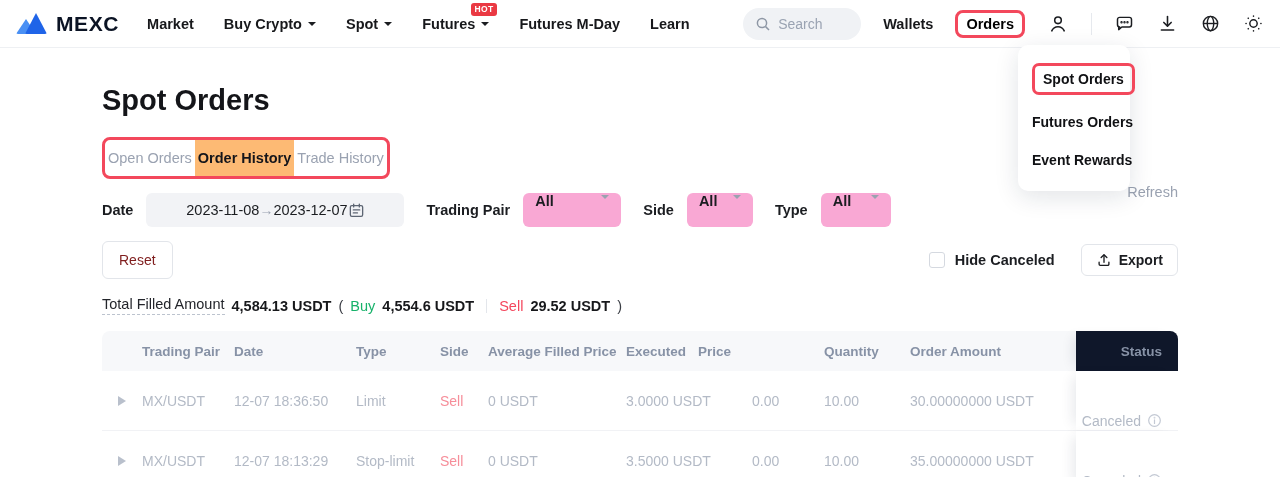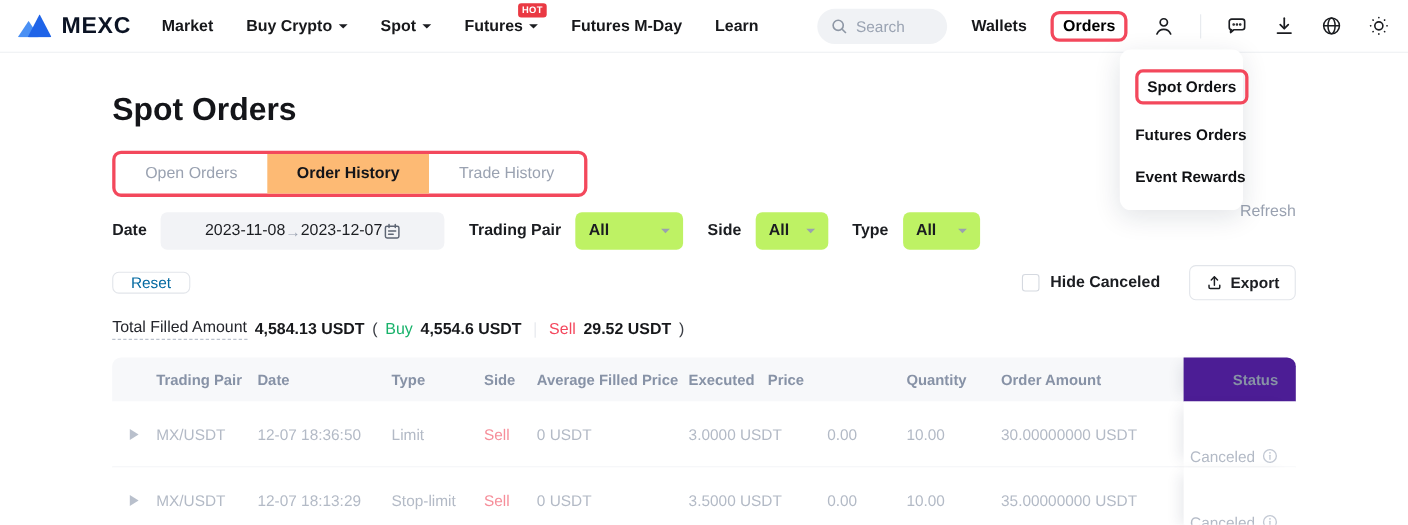--- a/index.html
+++ b/index.html
@@ -43,41 +43,41 @@
     white-space:nowrap; cursor:pointer; }
   .menu-item.first { padding:6px 14px 8px; }
   .annot-sm { display:inline-block; border:3px solid #f3485c; border-radius:7px; padding:5px 8px;}
 
   
   .main { margin-left:102px; width:1076px; position:relative; }
   .page-title { margin-top:36px; font-size:29px; font-weight:700; color:#141519; }
 
   .tabs-annot { display:inline-flex; border:3px solid #f3485c; border-radius:8px; margin-top:20px;}
   .tabs { display:flex; align-items:stretch; height:36px; }
-  .tab { display:flex; align-items:center; padding:0 27px; font-size:14.5px; color:#9aa2b1;
+  .tab { display:flex; align-items:center; padding:0 3px; font-size:14.5px; color:#9aa2b1;
     cursor:pointer; white-space:nowrap;}
   .tab.active { background:#fdba74; color:#14151a; font-weight:700; }
   .refresh-link { position:absolute; top:100px; right:0; font-size:14.5px; color:#9aa2b1; cursor:pointer;}
 
   .filters { margin-top:14px; display:flex; align-items:center; height:34px; font-size:14.5px;}
   .f-label { font-weight:600; color:#1b1d21; white-space:nowrap;}
   .date-input { margin-left:13px; width:258px; height:34px; background:#f2f3f6; border-radius:6px;
     display:flex; align-items:center; justify-content:center; padding:0 12px; cursor:pointer;}
   .date-input .dval { color:#1b1d21; font-weight:500;}
   .range-arrow { color:#9aa2b1; font-size:14px; }
-  .select { margin-left:13px; height:34px; background:#bef264; border-radius:6px;
-    display:flex; align-items:center; justify-content:space-between; padding:0 12px; cursor:pointer;}
+  .select { margin-left:13px; height:34px; background:#f9a8d4; border-radius:6px;
+    display:flex; justify-content:space-between; padding:0 12px; cursor:pointer;}
   .select .sval { font-weight:600; color:#1b1d21; }
   .sel-caret { width:0; height:0; border:4.5px solid transparent; border-top-color:#9aa1af;
     transform:translateY(2px); margin-left:10px;}
   .gap-lg { margin-left:22px; }
 
   .actions-row { margin-top:14px; display:flex; align-items:center; justify-content:space-between;}
-  .reset-btn { height:20px; padding:0 16px; background:#fff; border:1px solid #e2e5ea;
-    border-radius:6px; font-size:14px; color:#0369a1; display:flex; align-items:center; cursor:pointer;
+  .reset-btn { height:38px; padding:0 16px; background:#fff; border:1px solid #e2e5ea;
+    border-radius:6px; font-size:14px; color:#7f1d1d; display:flex; align-items:center; cursor:pointer;
     font-family:"Liberation Sans",sans-serif;}
   .right-actions { display:flex; align-items:center; gap:10px; }
   .checkbox { width:16px; height:16px; border:1px solid #d5d9e0; border-radius:3px;
     background:#fff; cursor:pointer; }
   .chk-label { font-size:14.5px; font-weight:600; color:#1b1d21; }
   .export-btn { margin-left:16px; height:32px; padding:0 14px; border:1px solid #e2e5ea;
     border-radius:6px; background:#fff; display:flex; align-items:center; gap:7px;
     font-size:14px; font-weight:600; color:#1b1d21; cursor:pointer; font-family:"Liberation Sans",sans-serif;}
 
   .summary { margin-top:17px; display:flex; align-items:center; gap:7px; font-size:14.5px; color:#23252b;}
@@ -102,21 +102,21 @@
   .c-date { width:122px; }
   .c-type { width:84px; }
   .c-side { width:48px; }
   .c-avg  { width:138px; }
   .c-price{ width:126px; }
   .c-exec { width:72px; }
   .c-qty  { width:86px; }
   .c-amt  { width:168px; }
   .c-status { width:102px; justify-content:flex-end; padding-right:16px;
     box-shadow:-9px 0 12px -6px rgba(31,43,70,.10); background:inherit; position:relative;}
-  .thead .c-status { background:#4c1d95; border-top-right-radius:8px; }
+  .thead .c-status { background:#0f172a; border-top-right-radius:8px; }
   .tbody-row .c-status { background:#fff; }
   .sell-cell { color:#f68e9a; }
   .expand-tri { width:0; height:0; border-left:8px solid #b9c0cc;
     border-top:5px solid transparent; border-bottom:5px solid transparent; cursor:pointer;}
   .status-wrap { display:flex; align-items:center; gap:6px;margin-top:40px; }
 
   svg { display:block; }
 </style>
 </head>
 <body>

